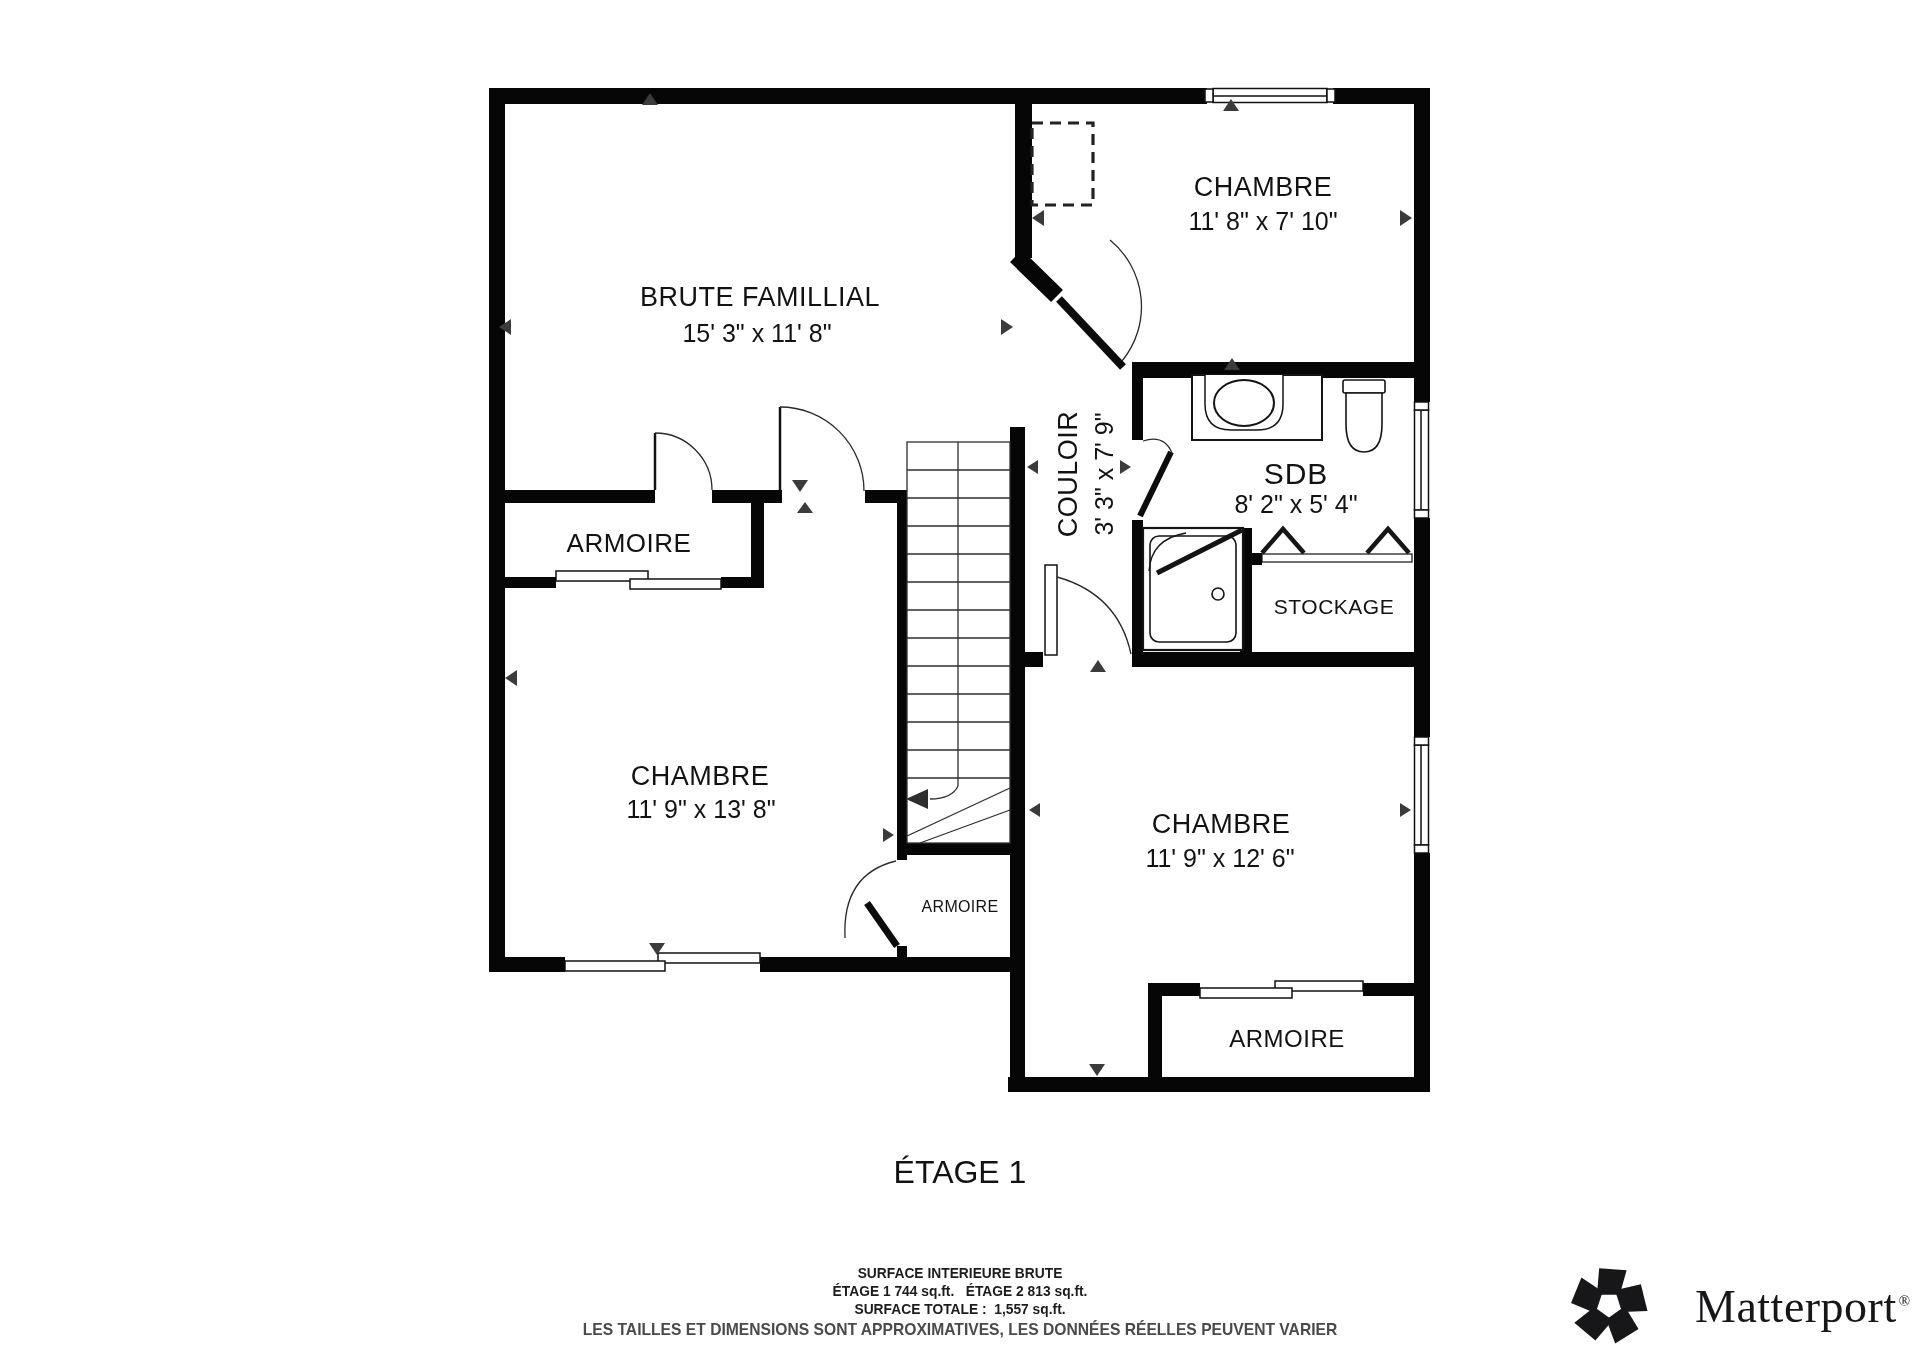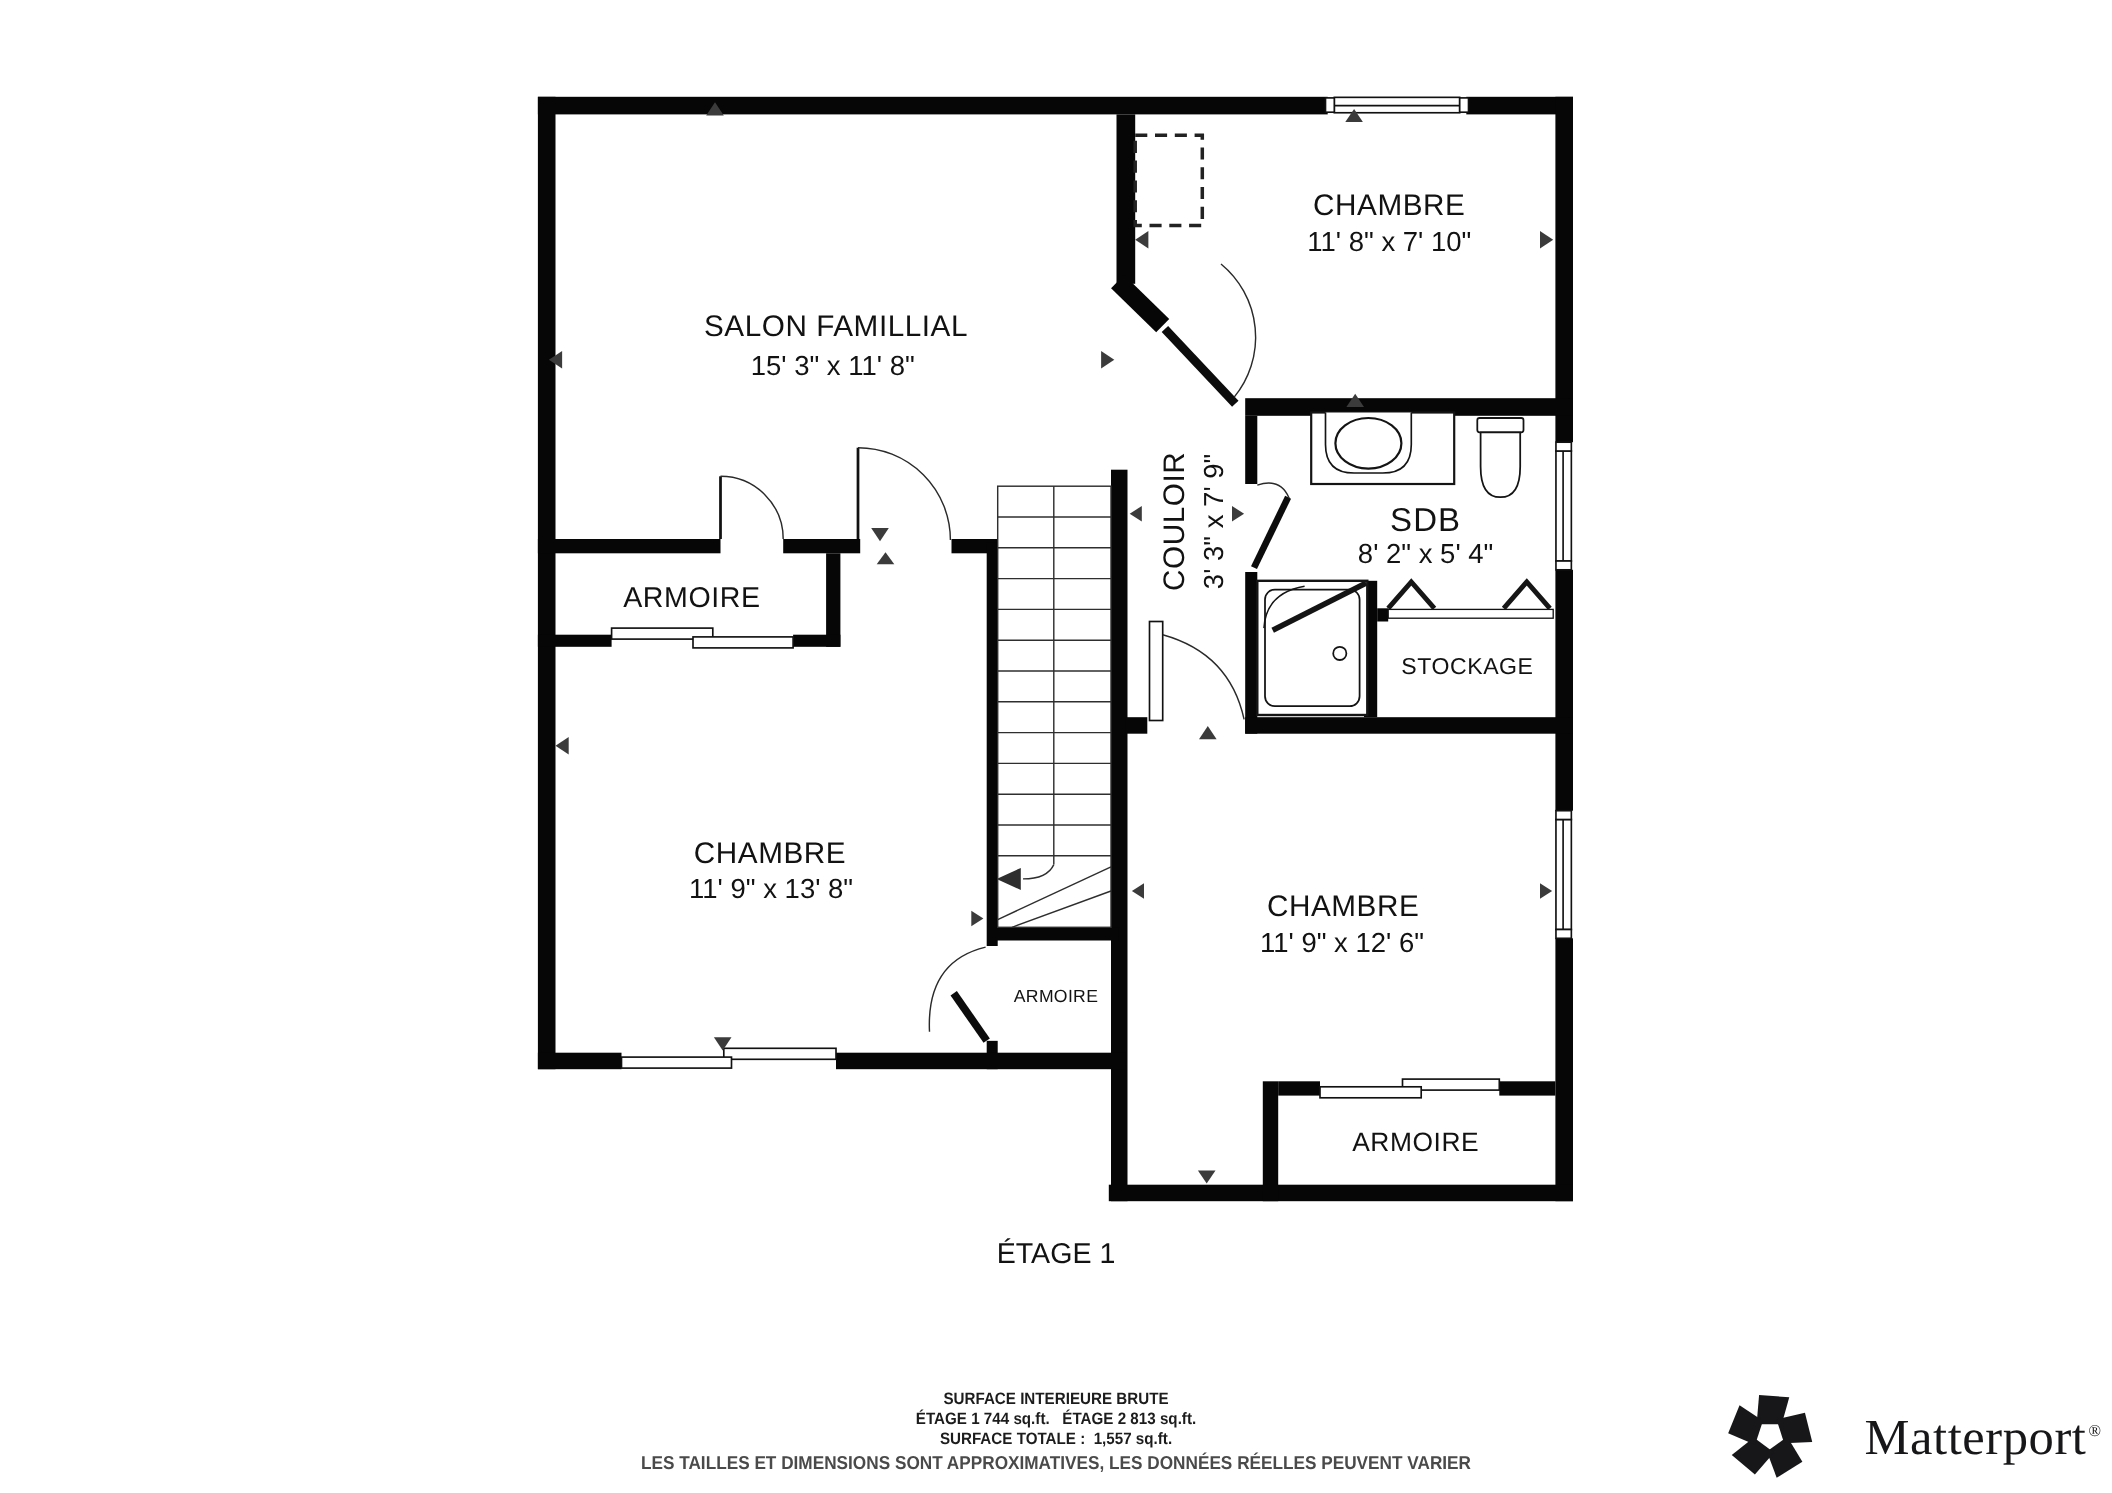--- a/index.html
+++ b/index.html
@@ -8,21 +8,21 @@
   #plan-svg{position:absolute;left:0;top:0;}
   .lbl{position:absolute;transform:translate(-50%,-50%);white-space:nowrap;text-align:center;color:#121212;}
   .room-name{font-size:27px;letter-spacing:.5px;}
   .room-dims{font-size:25px;}
   .sdb-name{font-size:30px;letter-spacing:1px;}
   .stock-name{font-size:21px;letter-spacing:.5px;}
   .arm-big{font-size:26px;letter-spacing:.5px;}
   .arm-mid{font-size:24px;letter-spacing:.5px;}
   .arm-small{font-size:16px;letter-spacing:.3px;}
   .rot{transform:translate(-50%,-50%) rotate(-90deg);}
-  .floor-title{font-size:26px;}
+  .floor-title{font-size:32px;margin-top:32px;}
   .foot{white-space:pre;font-weight:700;transform:translate(-50%,-50%) scaleX(.92);}
   .foot-1,.foot-2,.foot-3{font-size:15px;color:#1c1c1c;}
   .foot-disc{font-size:17px;color:#4a4a4a;}
   .wordmark{position:absolute;left:1656px;top:1306px;transform:translateY(-50%);
             font-family:"Liberation Serif",serif;font-size:46px;color:#17171a;letter-spacing:.5px;margin-left:39px;}
   .wordmark .reg{font-size:15px;vertical-align:super;margin-left:2px;}
 </style>
 </head>
 <body>
 
@@ -196,21 +196,21 @@
       <g transform="rotate(-15)">
         <polygon points="0,-38 26,-29 13,-7 -9,-13"></polygon>
         <polygon points="0,-38 26,-29 13,-7 -9,-13" transform="rotate(72)"></polygon>
         <polygon points="0,-38 26,-29 13,-7 -9,-13" transform="rotate(144)"></polygon>
         <polygon points="0,-38 26,-29 13,-7 -9,-13" transform="rotate(216)"></polygon>
         <polygon points="0,-38 26,-29 13,-7 -9,-13" transform="rotate(288)"></polygon>
       </g>
     </g>
   </svg>
 
-  <div class="lbl room-name" style="left:760px;top:297px">SALON FAMILLIAL</div>
+  <div class="lbl room-name" style="left:760px;top:297px">BRUTE FAMILLIAL</div>
   <div class="lbl room-dims" style="left:757px;top:333px">15' 3" x 11' 8"</div>
 
   <div class="lbl room-name" style="left:1263px;top:187px">CHAMBRE</div>
   <div class="lbl room-dims" style="left:1263px;top:221px">11' 8" x 7' 10"</div>
 
   <div class="lbl room-name" style="left:700px;top:776px">CHAMBRE</div>
   <div class="lbl room-dims" style="left:701px;top:809px">11' 9" x 13' 8"</div>
 
   <div class="lbl room-name" style="left:1221px;top:824px">CHAMBRE</div>
   <div class="lbl room-dims" style="left:1220px;top:858px">11' 9" x 12' 6"</div>

